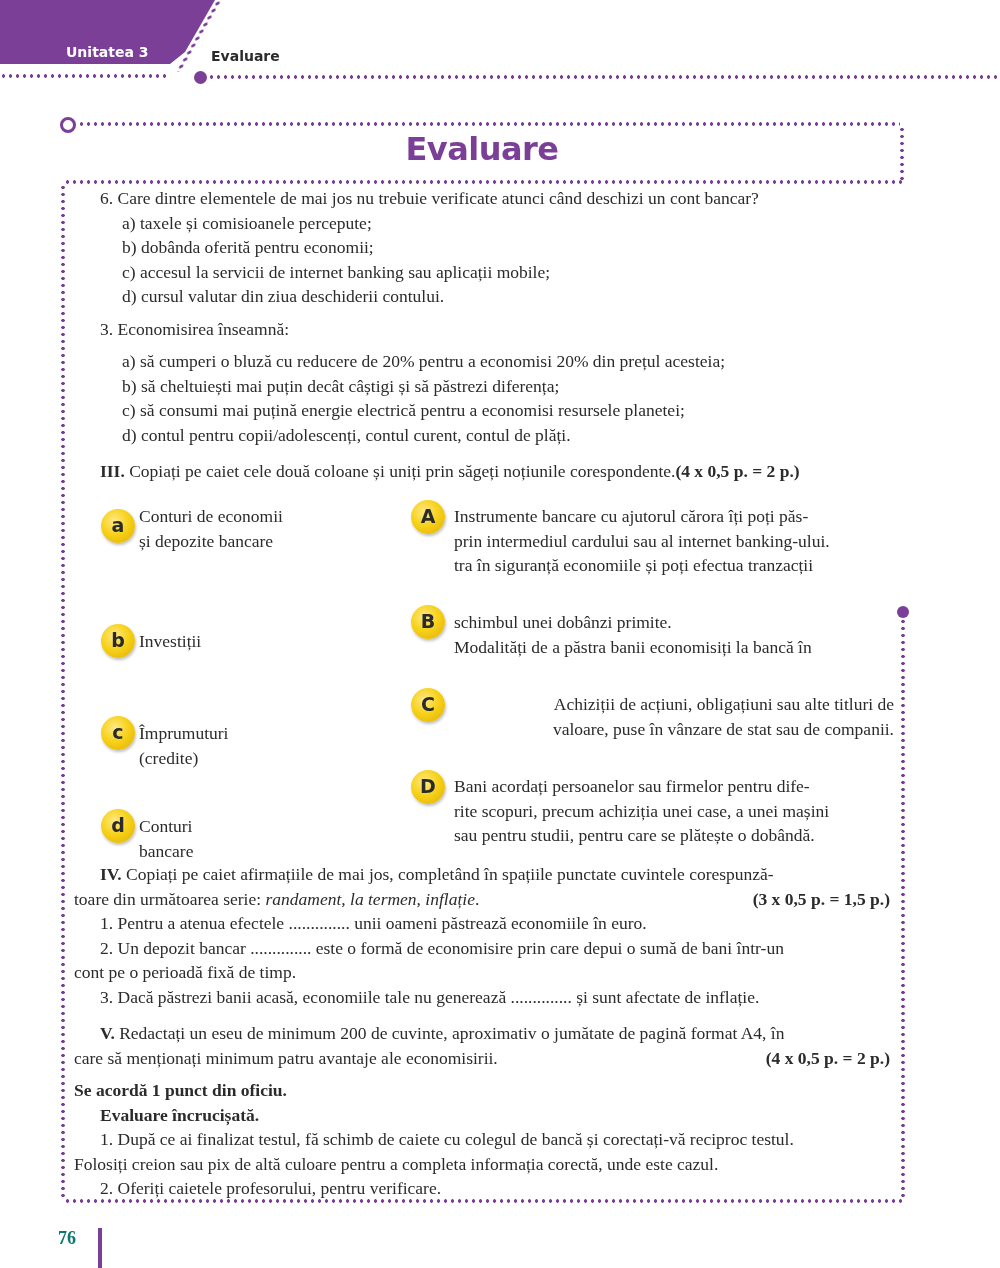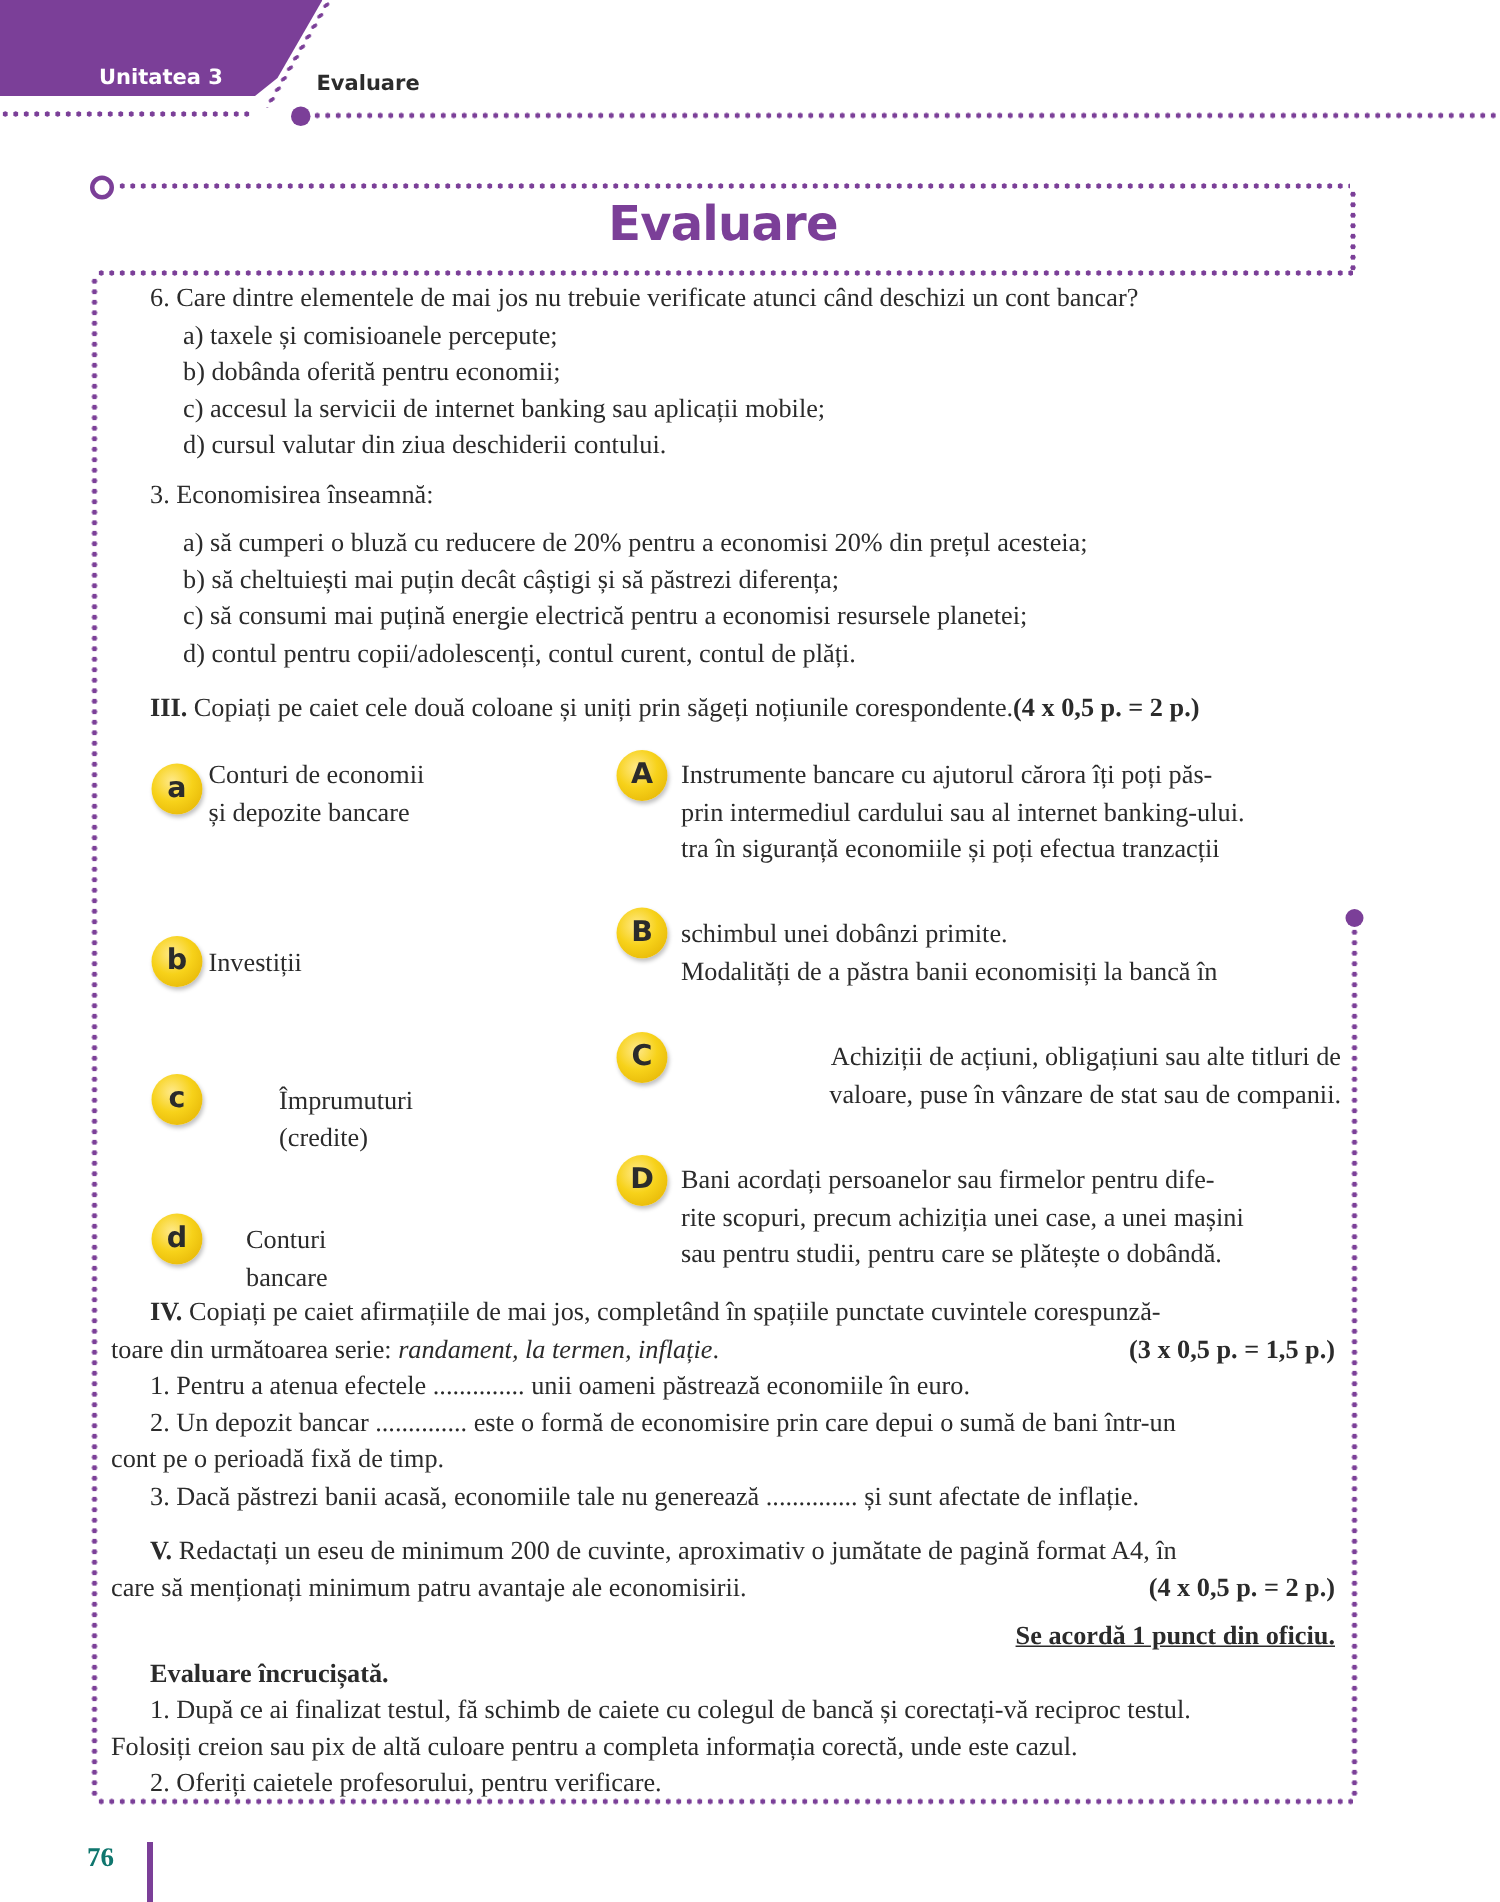--- a/index.html
+++ b/index.html
@@ -39,21 +39,21 @@
   }
 
   .content { position: absolute; left: 74px; top: 186px; width: 816px; font-size: 17.5px; line-height: 24.5px; }
   .q { padding-left: 26px; }
   .opts { padding-left: 48px; }
   .gap { height: 8px; }
   .bold { font-weight: bold; }
   .ital { font-style: italic; margin-top: 16px; }
   .right { float: right; }
   .indent { text-indent: 26px; }
-  .center { text-align: right; text-decoration: underline; }
+  .center { text-align: left; }
 
   .match { position: absolute; font-size: 17.5px; line-height: 24.5px; }
   .badge {
     position: absolute; width: 34px; height: 34px; border-radius: 50%;
     background: radial-gradient(circle at 40% 35%, #ffe98a 0%, #f7d21a 45%, #e0ad00 100%);
     box-shadow: 1px 2px 3px rgba(0,0,0,0.25);
     font-family: "DejaVu Sans", "Liberation Sans", sans-serif; font-weight: bold;
     font-size: 19px; color: #2b2b2b; text-align: center; line-height: 32px;
   }
   .mtext { position: absolute; }
@@ -109,23 +109,23 @@
 <div class="match">
 
   <div class="badge" style="left:101px; top:509px;">a</div>
   <div class="mtext" style="left:139px; top:504px; width:240px;">
     <div>Conturi de economii</div>
     <div>și depozite bancare</div>
   </div>
   <div class="badge" style="left:101px; top:624px;">b</div>
   <div class="mtext" style="left:139px; top:629px;">Investiții</div>
   <div class="badge" style="left:101px; top:716px;">c</div>
-  <div class="mtext" style="left:139px; top:721px;margin-left:47px;">Împrumuturi (credite)</div>
+  <div class="mtext" style="left:139px; top:721px;">Împrumuturi (credite)</div>
   <div class="badge" style="left:101px; top:809px;">d</div>
-  <div class="mtext" style="left:139px; top:814px;margin-left:25px;">Conturi bancare</div>
+  <div class="mtext" style="left:139px; top:814px;">Conturi bancare</div>
 
   <div class="badge" style="left:411px; top:500px;">A</div>
   <div class="mtext" style="left:454px; top:504px; width:440px;">
     <div>Instrumente bancare cu ajutorul cărora îți poți păs-</div>
     <div>prin intermediul cardului sau al internet banking-ului.</div>
     <div>tra în siguranță economiile și poți efectua tranzacții</div>
   </div>
   <div class="badge" style="left:411px; top:605px;">B</div>
   <div class="mtext" style="left:454px; top:610px; width:440px;">
     <div>schimbul unei dobânzi primite.</div>

